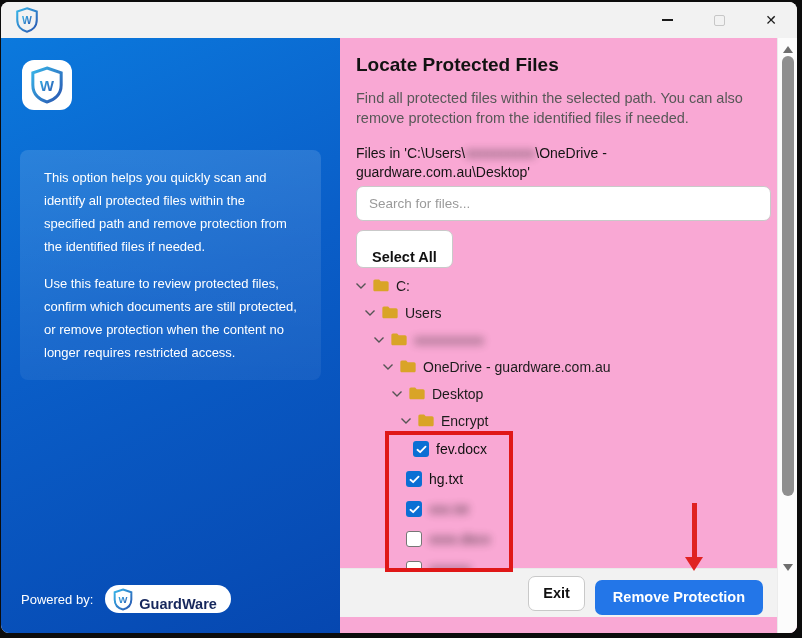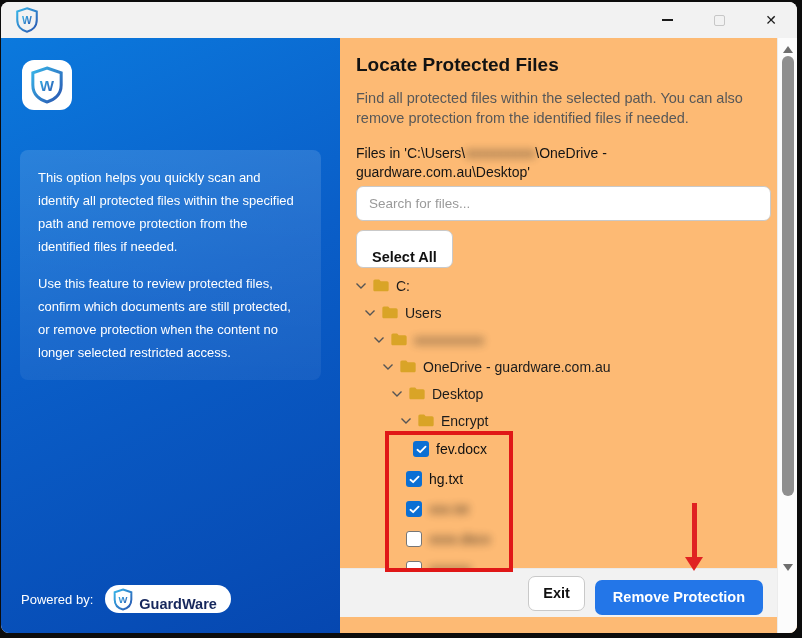--- a/index.html
+++ b/index.html
@@ -12,31 +12,31 @@
   .win-controls { margin-left:auto; display:flex; height:100%; }
   .win-btn { width:52px; height:100%; display:flex; align-items:center; justify-content:center; cursor:pointer; }
   .min-glyph { width:11px; height:1.4px; background:#1b1b1b; }
   .max-glyph { width:11px; height:11px; border:1.2px solid #c7c7c7; border-radius:2px; }
   .close-glyph { font-size:14px; color:#1b1b1b; line-height:1; }
 
   
   .sidebar { position:absolute; left:0; top:36px; width:339px; bottom:0;
     background:linear-gradient(155deg,#0b79dd 0%,#0a5ec8 45%,#0647b0 100%); }
   .logo-card { position:absolute; left:21px; top:22px; width:50px; height:50px; background:#fff; border-radius:12px; display:flex; align-items:center; justify-content:center; }
-  .info-panel { position:absolute; left:19px; top:112px; width:301px; padding:16px 18px; border-radius:8px;
+  .info-panel { position:absolute; left:19px; top:112px; width:301px; padding:16px 24px; border-radius:8px;
     background:linear-gradient(180deg,rgba(255,255,255,.13),rgba(255,255,255,.06)); }
   .info-panel p { color:#ffffff; font-size:13px; line-height:23px; }
   .info-panel p + p { margin-top:14px; }
   .powered-row { position:absolute; left:20px; top:547px; display:flex; align-items:center; gap:12px; }
   .powered-label { color:#fff; font-size:13px; font-weight:normal; }
   .brand-pill { background:#fff; border-radius:15px; height:28px; padding:0 14px 0 8px; display:flex; align-items:center; gap:6px; }
   .brand-name { color:#16275c; font-size:14.5px; font-weight:bold;margin-top:10px; }
 
   
-  .content { position:absolute; left:339px; top:36px; right:0; bottom:0; background:#fdba74; }
+  .content { position:absolute; left:339px; top:36px; right:0; bottom:0; background:#f9a8d4; }
   .page-title { position:absolute; left:16px; top:16px; font-size:19px; font-weight:bold; color:#121212; }
   .page-desc { position:absolute; left:16px; top:50px; width:416px; font-size:14.5px; line-height:20px; color:#585858; }
   .path-label { position:absolute; left:16px; top:106px; width:416px; font-size:14px; line-height:19px; color:#151515; }
   .redacted { filter:blur(4px); opacity:.85; }
   .search-box { position:absolute; left:16px; top:148px; width:415px; height:35px; border:1px solid #c9c9c9; border-radius:7px; padding:0 12px; font-size:13.5px; color:#333; outline:none; font-family:"Liberation Sans",sans-serif; }
   .search-box::placeholder { color:#9a9a9a; }
   .select-all { position:absolute; left:16px; top:192px; height:35px; padding:18px 15px; background:#fff; border:1px solid #c9c9c9; border-radius:7px; font-size:14.5px; font-weight:bold; color:#111; cursor:pointer; font-family:"Liberation Sans",sans-serif; }
 
   
   .tree { position:absolute; left:0; top:234px; width:430px; }
@@ -102,21 +102,21 @@
 
   <div class="sidebar">
     <div class="logo-card">
       <svg width="34" height="38" viewBox="0 0 36 40">
         <path d="M18 2 L33 7 V20 C33 30 26 36 18 38 C10 36 3 30 3 20 V7 Z" fill="none" stroke="url(#gwgrad)" stroke-width="3.2"></path>
         <text x="18" y="26" text-anchor="middle" font-size="16" font-weight="bold" fill="url(#gwgrad)" font-family="Liberation Sans, sans-serif">W</text>
       </svg>
     </div>
     <div class="info-panel">
       <p>This option helps you quickly scan and identify all protected files within the specified path and remove protection from the identified files if needed.</p>
-      <p>Use this feature to review protected files, confirm which documents are still protected, or remove protection when the content no longer selected restricted access.</p>
+      <p>Use this feature to review protected files, confirm which documents are still protected, or remove protection when the content no longer requires restricted access.</p>
     </div>
     <div class="powered-row">
       <span class="powered-label">Powered by:</span>
       <span class="brand-pill">
         <svg width="20" height="23" viewBox="0 0 36 40">
           <path d="M18 2 L33 7 V20 C33 30 26 36 18 38 C10 36 3 30 3 20 V7 Z" fill="none" stroke="url(#gwgrad)" stroke-width="3.6"></path>
           <text x="18" y="27" text-anchor="middle" font-size="17" font-weight="bold" fill="url(#gwgrad)" font-family="Liberation Sans, sans-serif">W</text>
         </svg>
         <span class="brand-name">GuardWare</span>
       </span>

